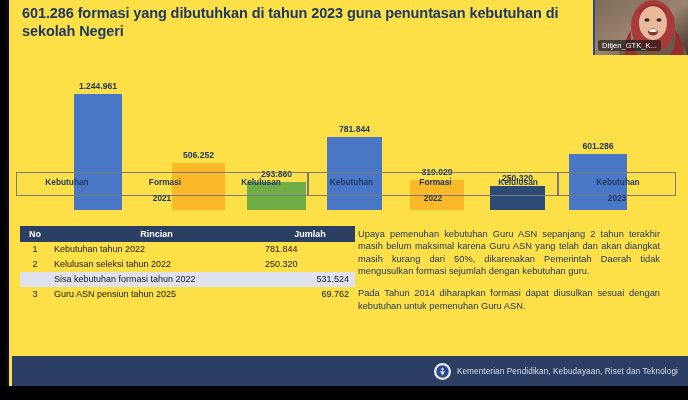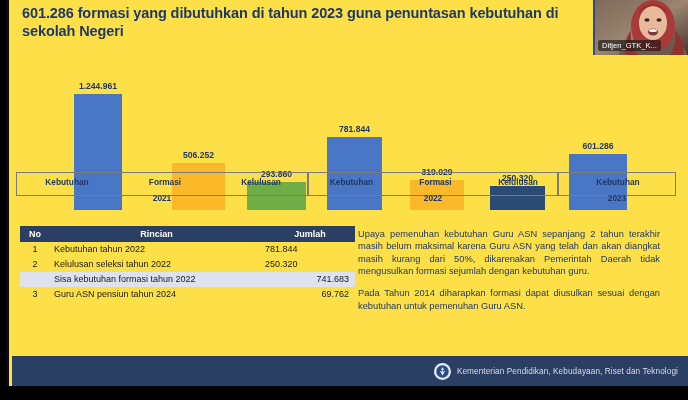--- a/index.html
+++ b/index.html
@@ -175,25 +175,25 @@
               <td class="c-val-mid">781.844</td>
             </tr>
             <tr class="row">
               <td class="c-no">2</td>
               <td class="c-desc">Kelulusan seleksi tahun 2022</td>
               <td class="c-val-mid">250.320</td>
             </tr>
             <tr class="row alt">
               <td class="c-no"></td>
               <td class="c-desc">Sisa kebutuhan formasi tahun 2022</td>
-              <td class="c-val">741.683</td>
+              <td class="c-val">531.524</td>
             </tr>
             <tr class="row">
               <td class="c-no">3</td>
-              <td class="c-desc">Guru ASN pensiun tahun 2024</td>
+              <td class="c-desc">Guru ASN pensiun tahun 2025</td>
               <td class="c-val">69.762</td>
             </tr>
           </tbody>
       </table>
     </div>
 
     <div id="para">
       <p>Upaya pemenuhan kebutuhan Guru ASN sepanjang 2 tahun terakhir masih belum maksimal karena Guru ASN yang telah dan akan diangkat masih kurang dari 50%, dikarenakan Pemerintah Daerah tidak mengusulkan formasi sejumlah dengan kebutuhan guru.</p>
       <p>Pada Tahun 2014 diharapkan formasi dapat diusulkan sesuai dengan kebutuhan untuk pemenuhan Guru ASN.</p>
     </div>

